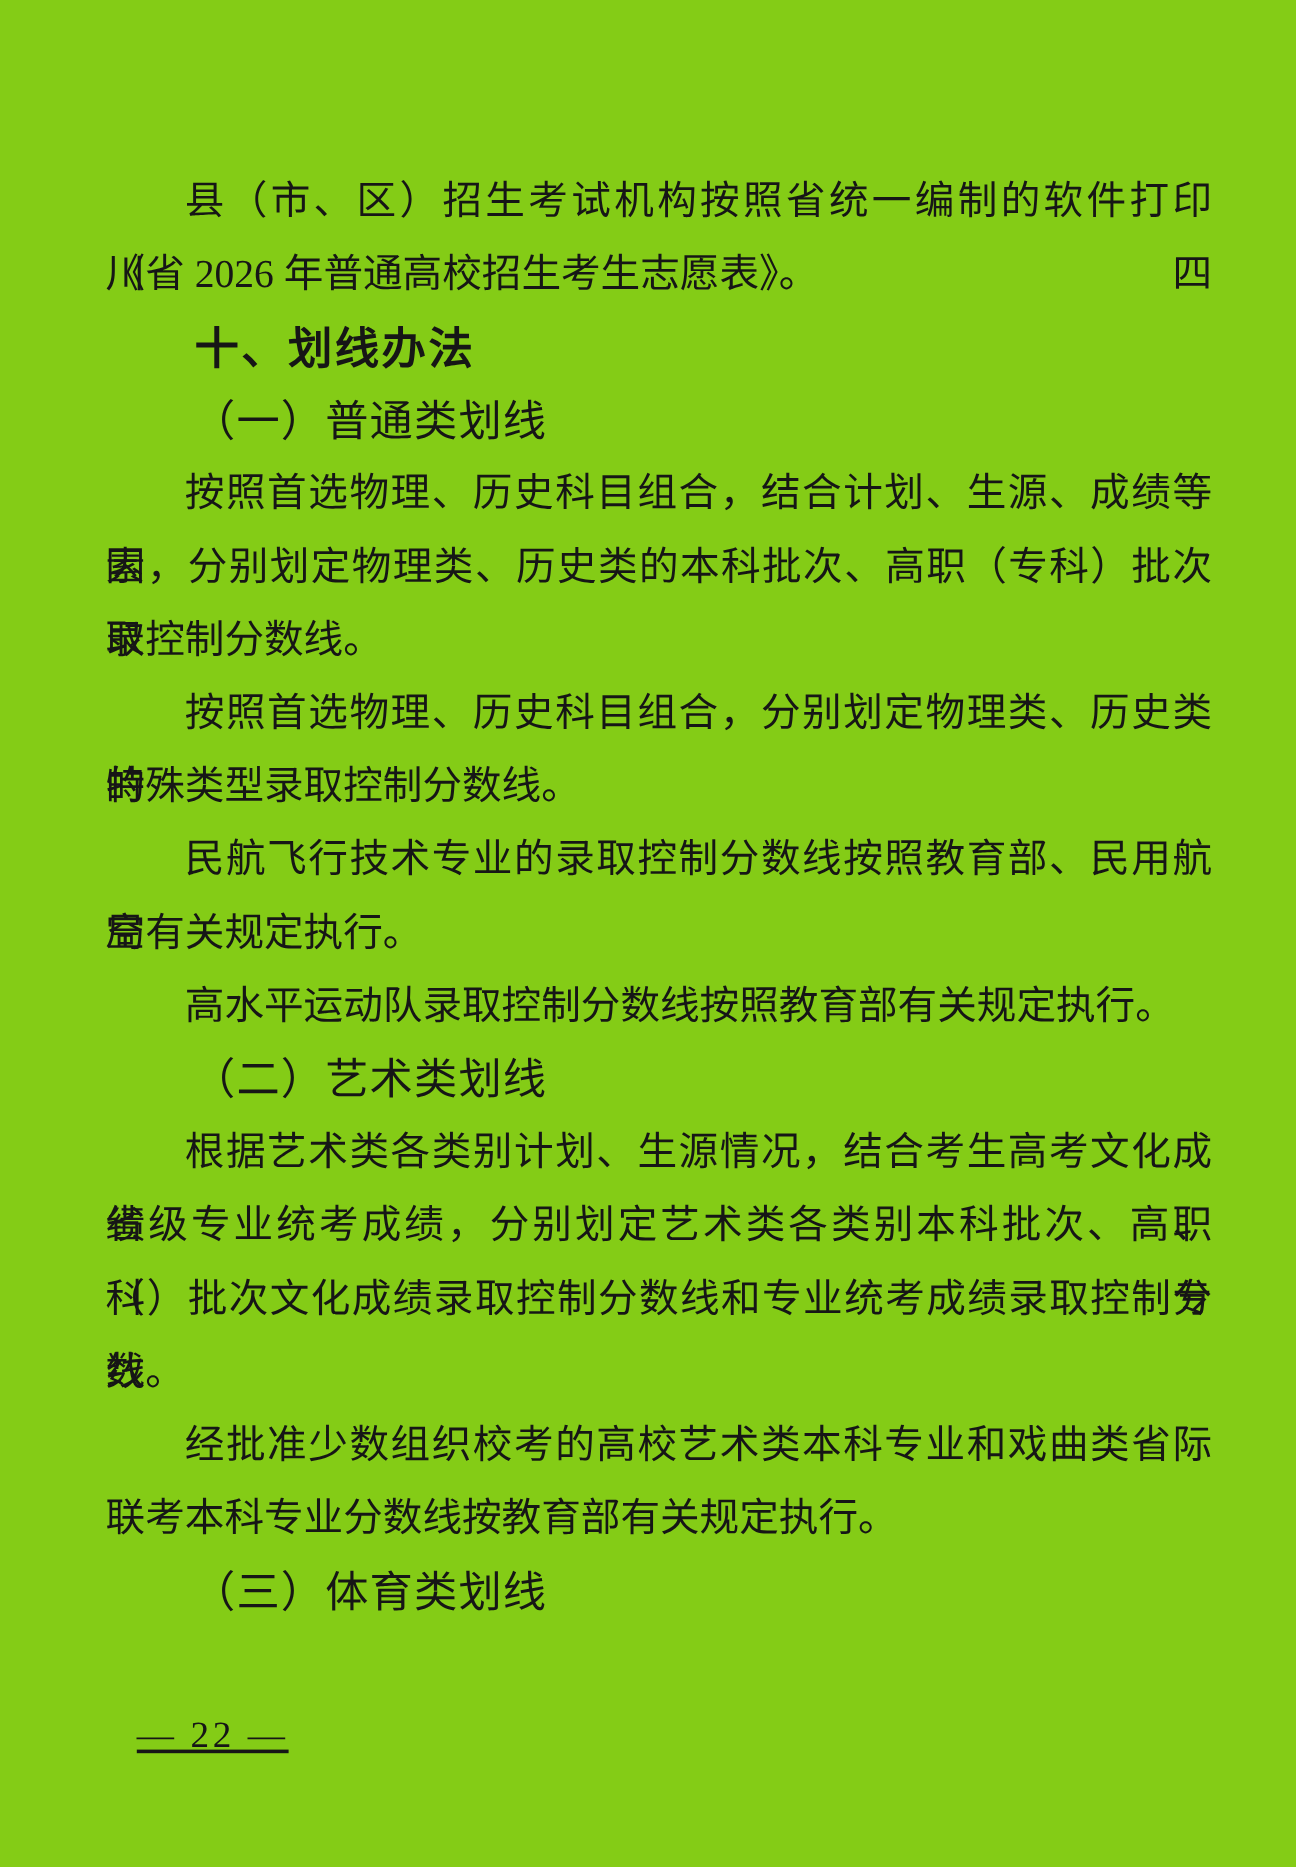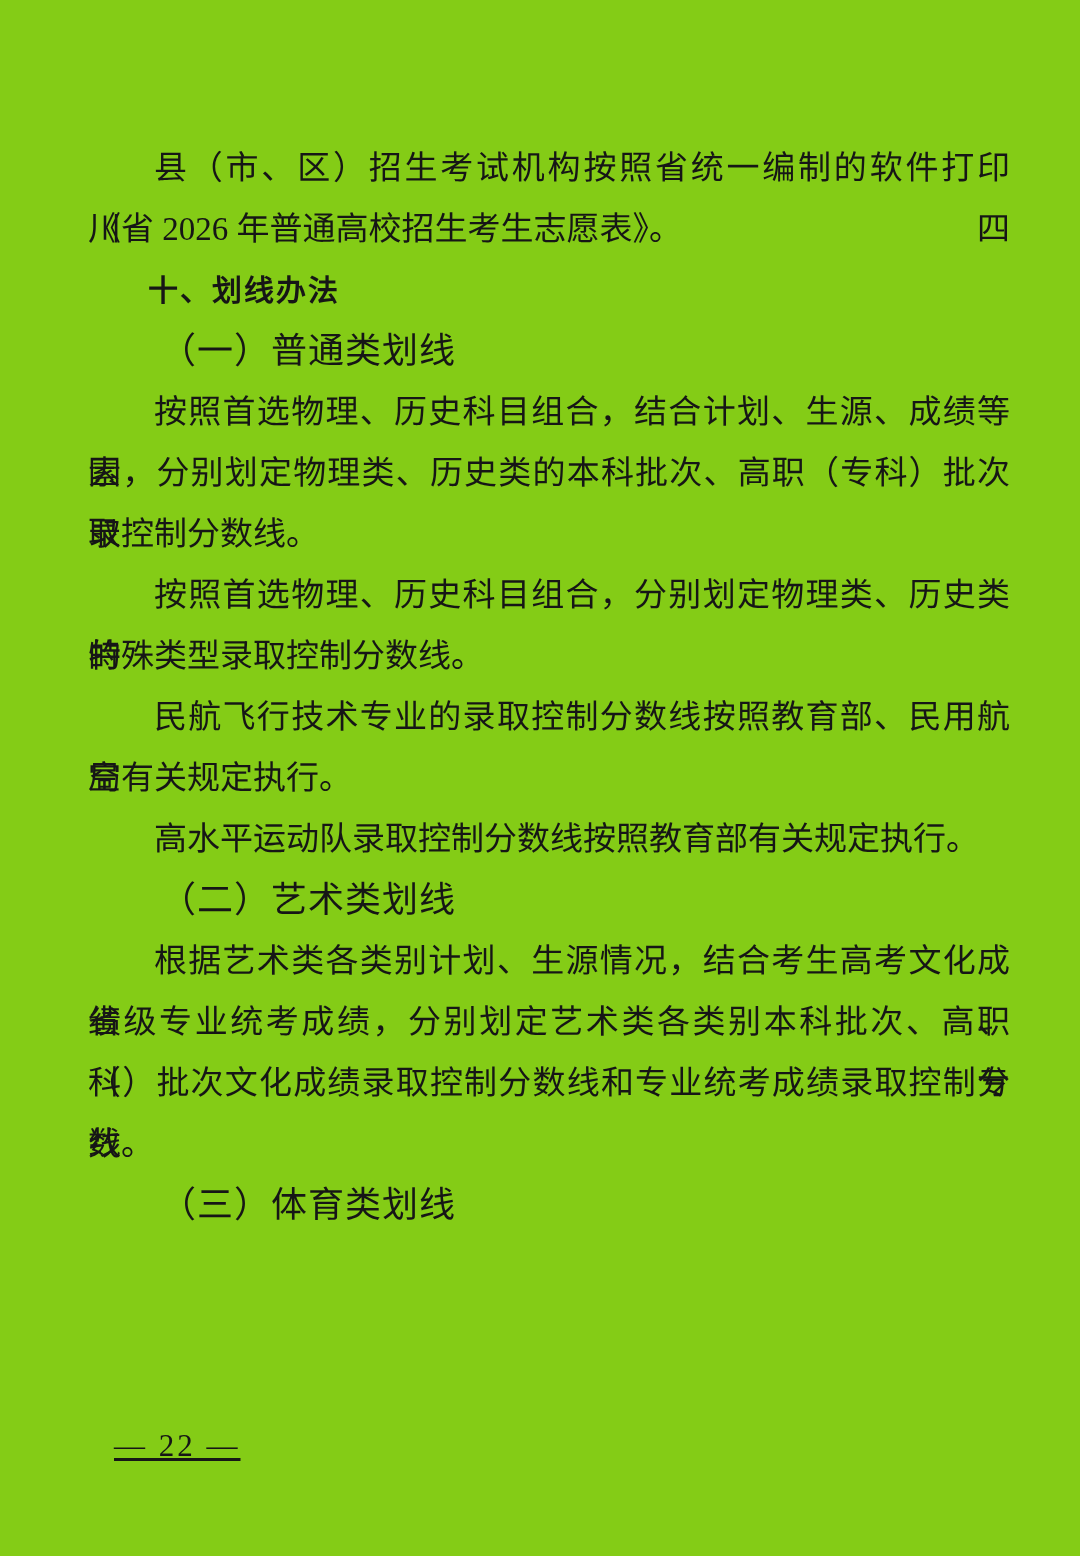--- a/index.html
+++ b/index.html
@@ -34,21 +34,21 @@
   }
   .line.indent { text-indent: 2em; }
   .line.fill {
     text-align: justify;
     text-align-last: justify;
     text-justify: inter-character;
   }
   .heading1 .line {
     font-family: Liberation Sans, sans-serif;
     font-weight: 700;
-    font-size: 30px;
+    font-size: 37px;
     letter-spacing: 2px;
   }
   .heading2 .line {
     font-family: "Liberation Serif", "DejaVu Serif", serif;
     font-size: 36px;
     letter-spacing: 1px;
   }
   .page-footer {
     position: absolute;
     left: 114px;
@@ -96,20 +96,24 @@
       </div>
       <div class="block heading2">
         <div class="line indent">（二）艺术类划线</div>
       </div>
       <div class="block paragraph">
         <div class="line indent fill">根据艺术类各类别计划、生源情况，结合考生高考文化成绩、</div>
         <div class="line fill">省级专业统考成绩，分别划定艺术类各类别本科批次、高职（专</div>
         <div class="line fill">科）批次文化成绩录取控制分数线和专业统考成绩录取控制分数</div>
         <div class="line">线。</div>
       </div>
+      <div class="block paragraph">
+        <div class="line indent fill">经批准少数组织校考的高校艺术类本科专业和戏曲类省际</div>
+        <div class="line">联考本科专业分数线按教育部有关规定执行。</div>
+      </div>
       <div class="block heading2">
         <div class="line indent">（三）体育类划线</div>
       </div>
     </main>
   <footer class="page-footer">
     <span>— 22 —</span>
   </footer>
 </div>
 
 </body></html>

